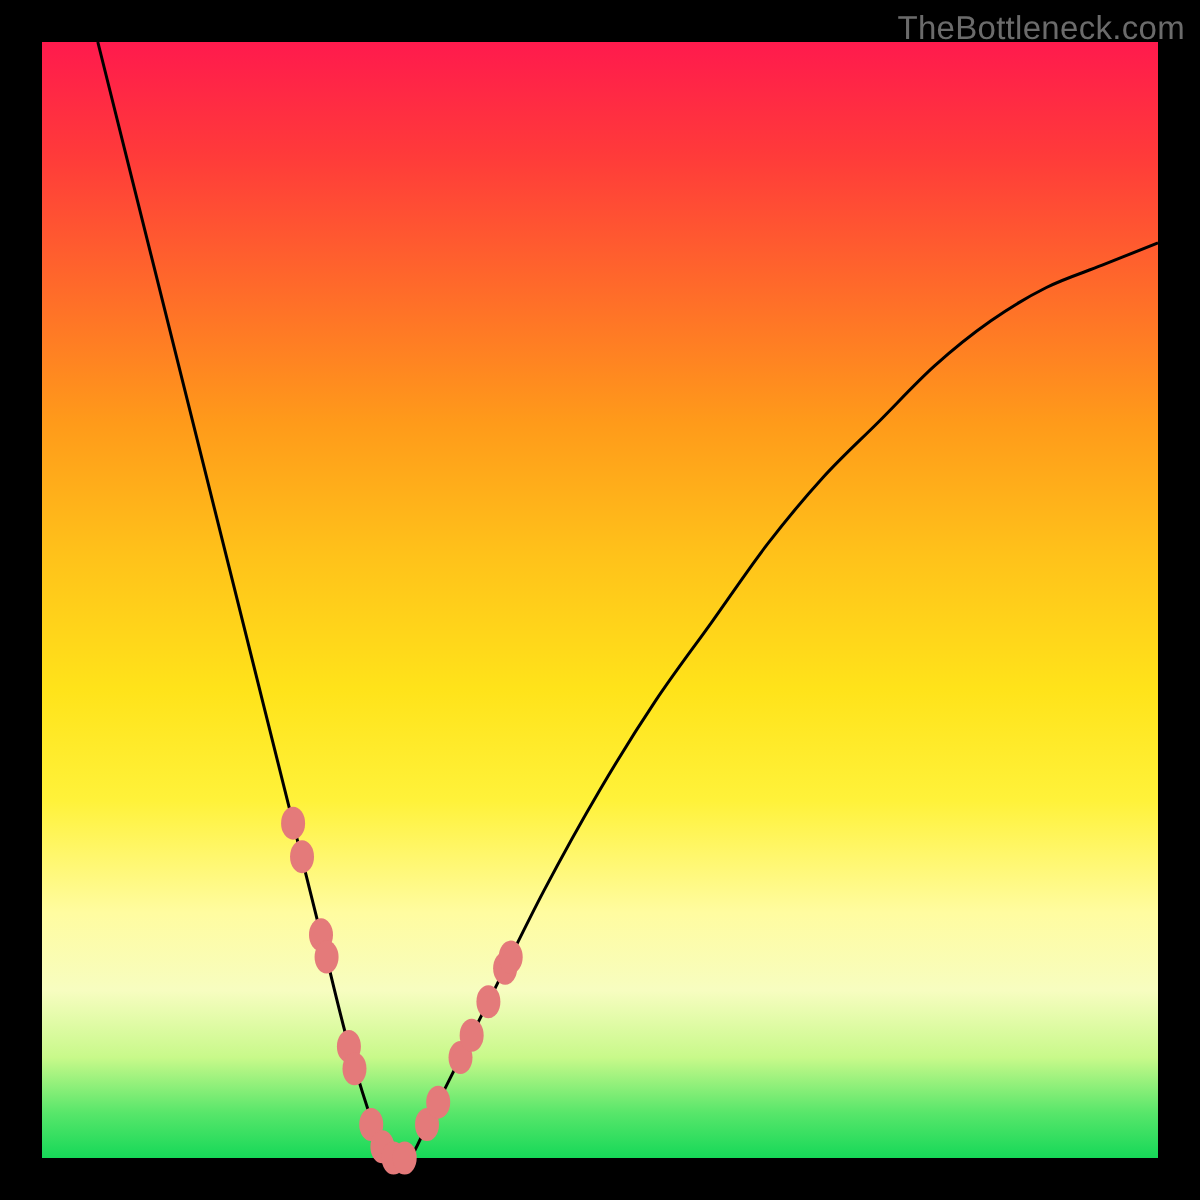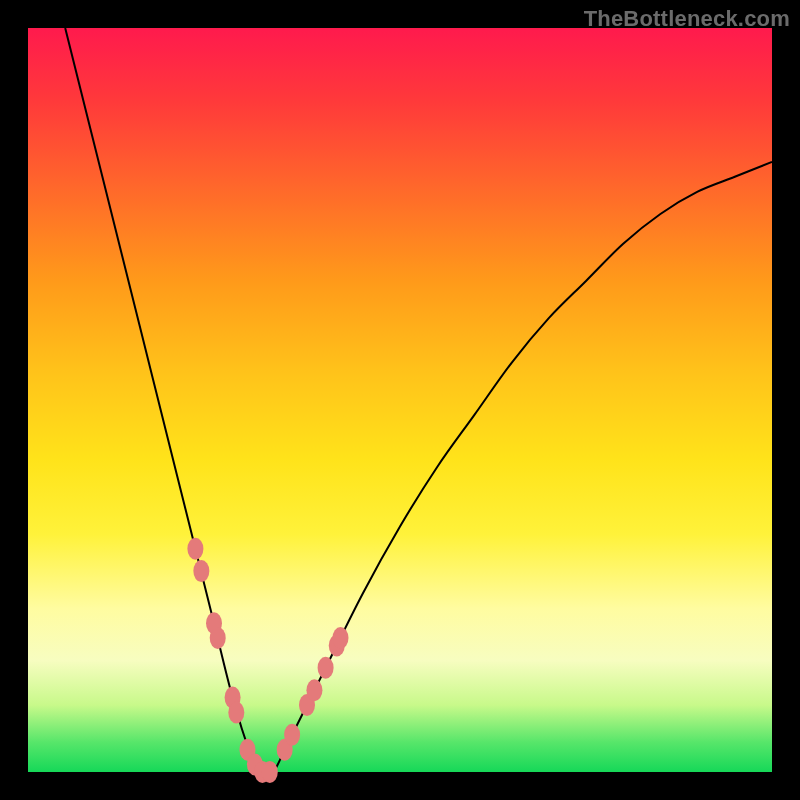--- a/index.html
+++ b/index.html
@@ -9,21 +9,20 @@
     height: 800px;
     overflow: hidden;
     background: #000;
     font-family: Arial, Helvetica, sans-serif;
   }
   .frame {
     position: relative;
     width: 800px;
     height: 800px;
     background: #000;
-    font-weight: bold;
   }
   .plot-area {
     position: absolute;
     left: 28px;
     top: 28px;
     width: 744px;
     height: 744px;
     background: linear-gradient(to bottom,
       #ff1a4d 0%,
       #ff3a3a 10%,

